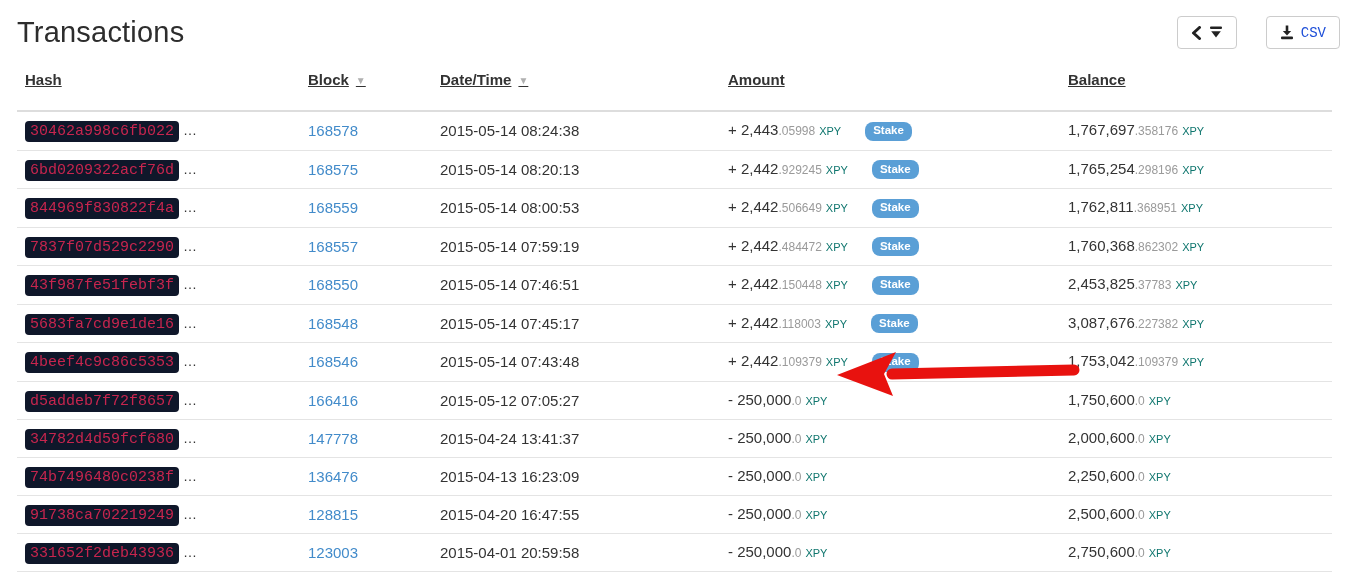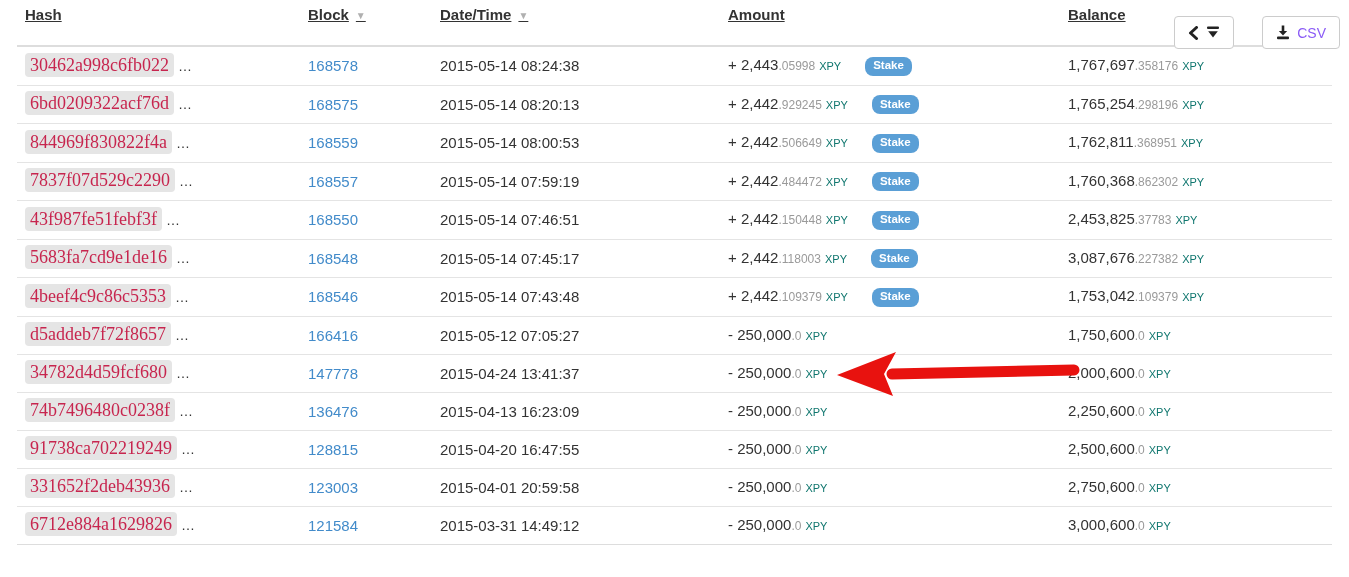--- a/index.html
+++ b/index.html
@@ -22,21 +22,21 @@
   }
   .btn {
     display: inline-flex; align-items: center; justify-content: center;
     height: 33px; padding: 0 13px;
     background: #fff; border: 1px solid #ccc; border-radius: 4px;
     font-size: 14px; color: #333; cursor: pointer; vertical-align: middle;
   }
   .btn + .btn { margin-left: 24px; }
   .btn svg { display: block; }
   .btn .icon-gap { width: 7px; display: inline-block; }
-  .btn-label { font-size: 14px; color: #8b5cf6; }
+  .btn-label { font-size: 14px; color: #1d4ed8; font-family: Liberation Mono, monospace; }
 
   
   table.tx-table {
     width: 1315px; border-collapse: collapse; table-layout: fixed;
     border-bottom: 1px solid #ddd;
   }
   .tx-table th {
     text-align: left; font-weight: bold; font-size: 15px; color: #333;
     padding: 6px 8px 22px 8px; border-bottom: 2px solid #ddd;
     white-space: nowrap;
@@ -51,22 +51,22 @@
   }
   .col-hash   { width: 283px; }
   .col-block  { width: 132px; }
   .col-date   { width: 288px; }
   .col-amount { width: 340px; margin-top: 39px; }
   .col-balance{ width: auto; }
 
   td.cell-balance { text-align: left; }
 
   .hash-code {
-    font-family: Liberation Serif, serif;
-    font-size: 18px; color: #c7254e; background: #e5e5e5;
+    font-family: Liberation Mono, monospace;
+    font-size: 15px; color: #c7254e; background: #0f172a;
     padding: 2px 5px; border-radius: 4px; cursor: pointer;
   }
   .hash-ellipsis { color: #333; font-size: 14px; margin-left: 4px; }
   a.block-link { color: #428bca; text-decoration: none; cursor: pointer; font-size: 15px; }
   .num-main { color: #333; font-size: 15px; }
   .num-dec  { color: #9a9a9a; font-size: 12px; }
   .currency { color: #0f766e; font-size: 11px; margin-left: 4px; }
   .stake-badge {
     display: inline-block; background: #5a9fd6; color: #fff;
     font-size: 11.5px; font-weight: bold; line-height: 1;
@@ -78,20 +78,21 @@
   .arrow-annotation {
     position: absolute; left: 834px; top: 344px;
     width: 252px; height: 60px; pointer-events: none; z-index: 5;
   }
 </style>
 </head>
 <body>
 
 <div class="page">
 
+  <h1 class="page-title">Transactions</h1>
 
   <div class="toolbar">
     <button class="btn">
       <span>
         <svg width="11" height="14" viewBox="0 0 11 14">
             <polyline points="8.5,1.5 2.5,7 8.5,12.5" fill="none" stroke="#222" stroke-width="3" stroke-linecap="round" stroke-linejoin="round"></polyline>
           </svg>
       </span>
       <span class="icon-gap"></span>
       <span>

